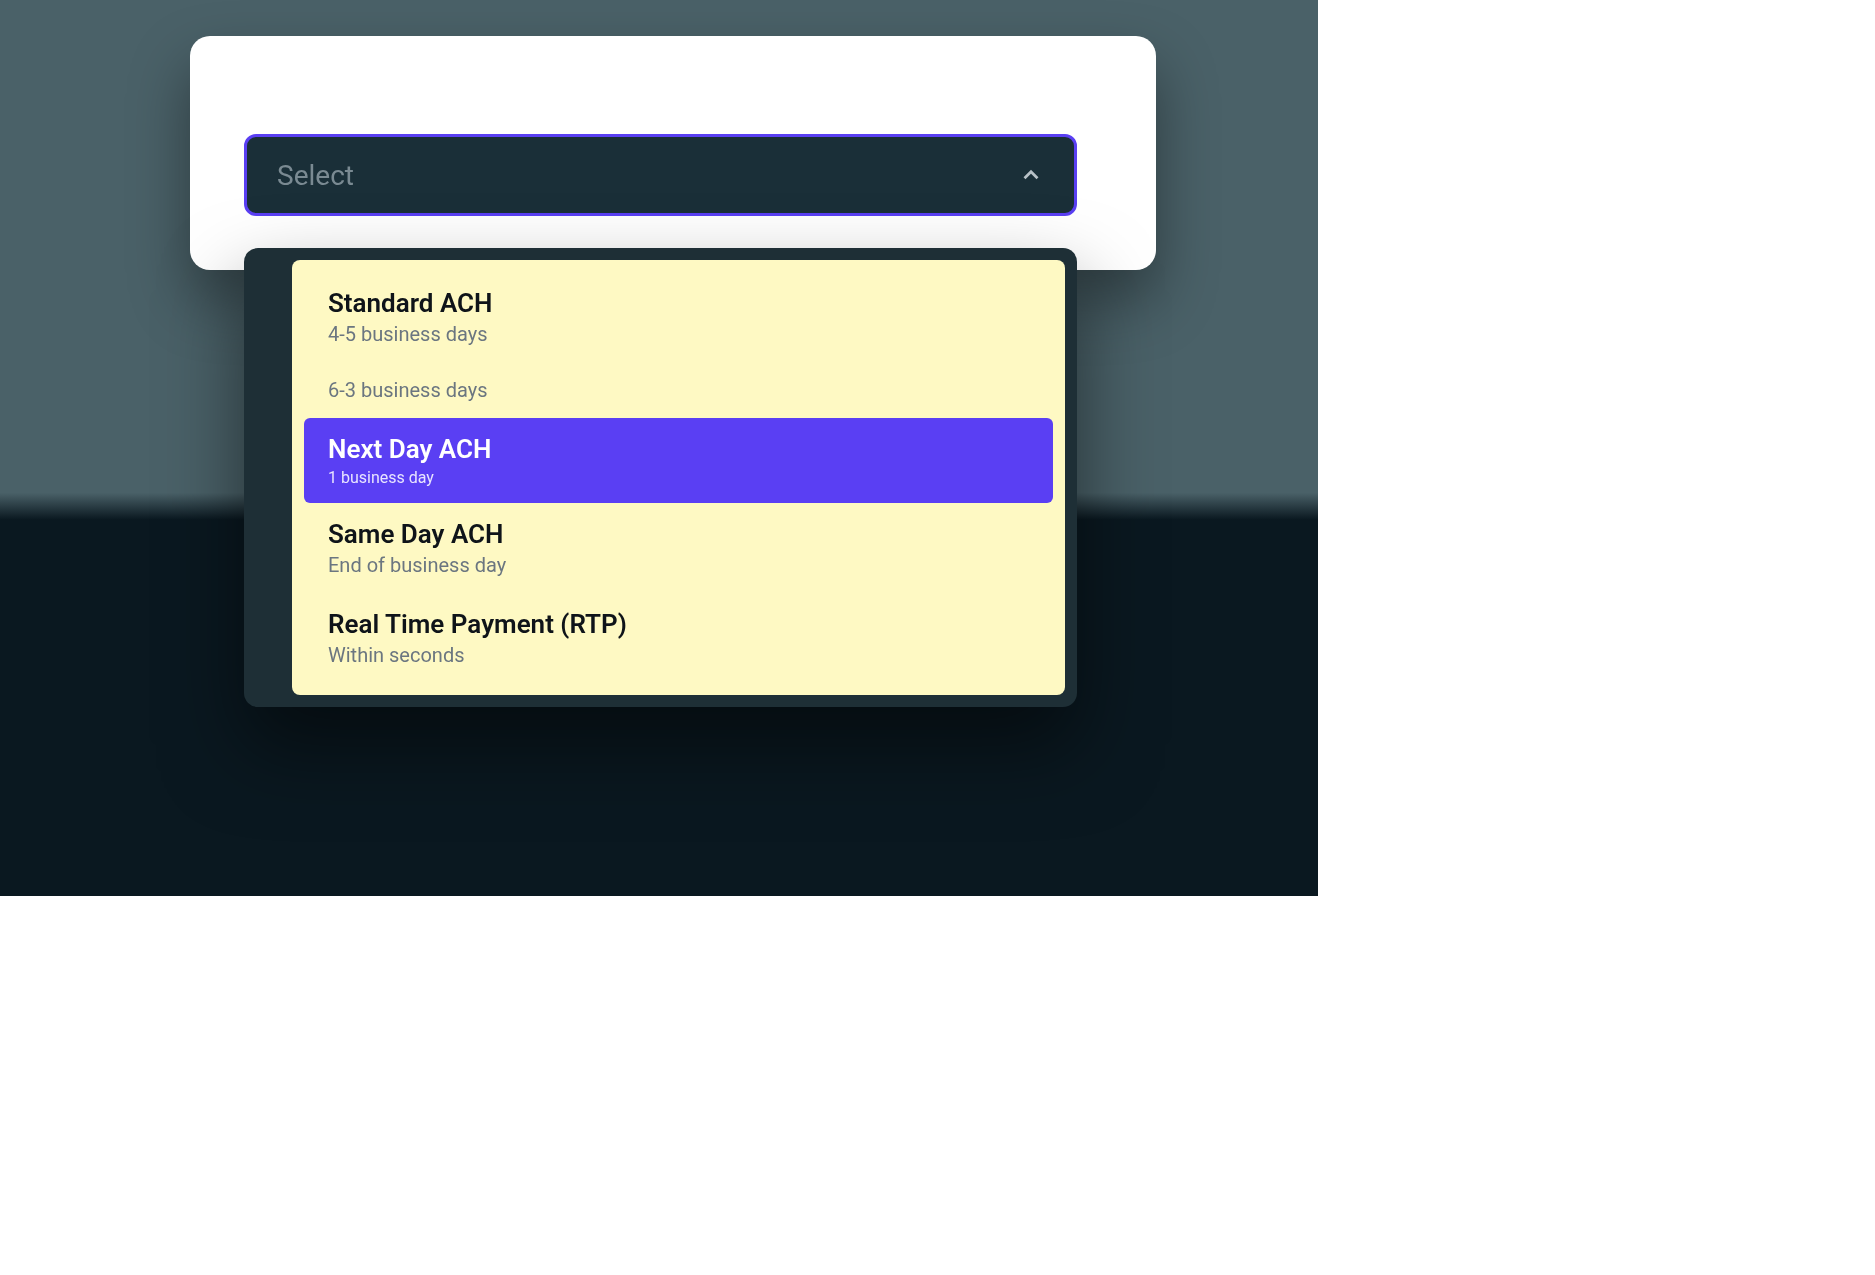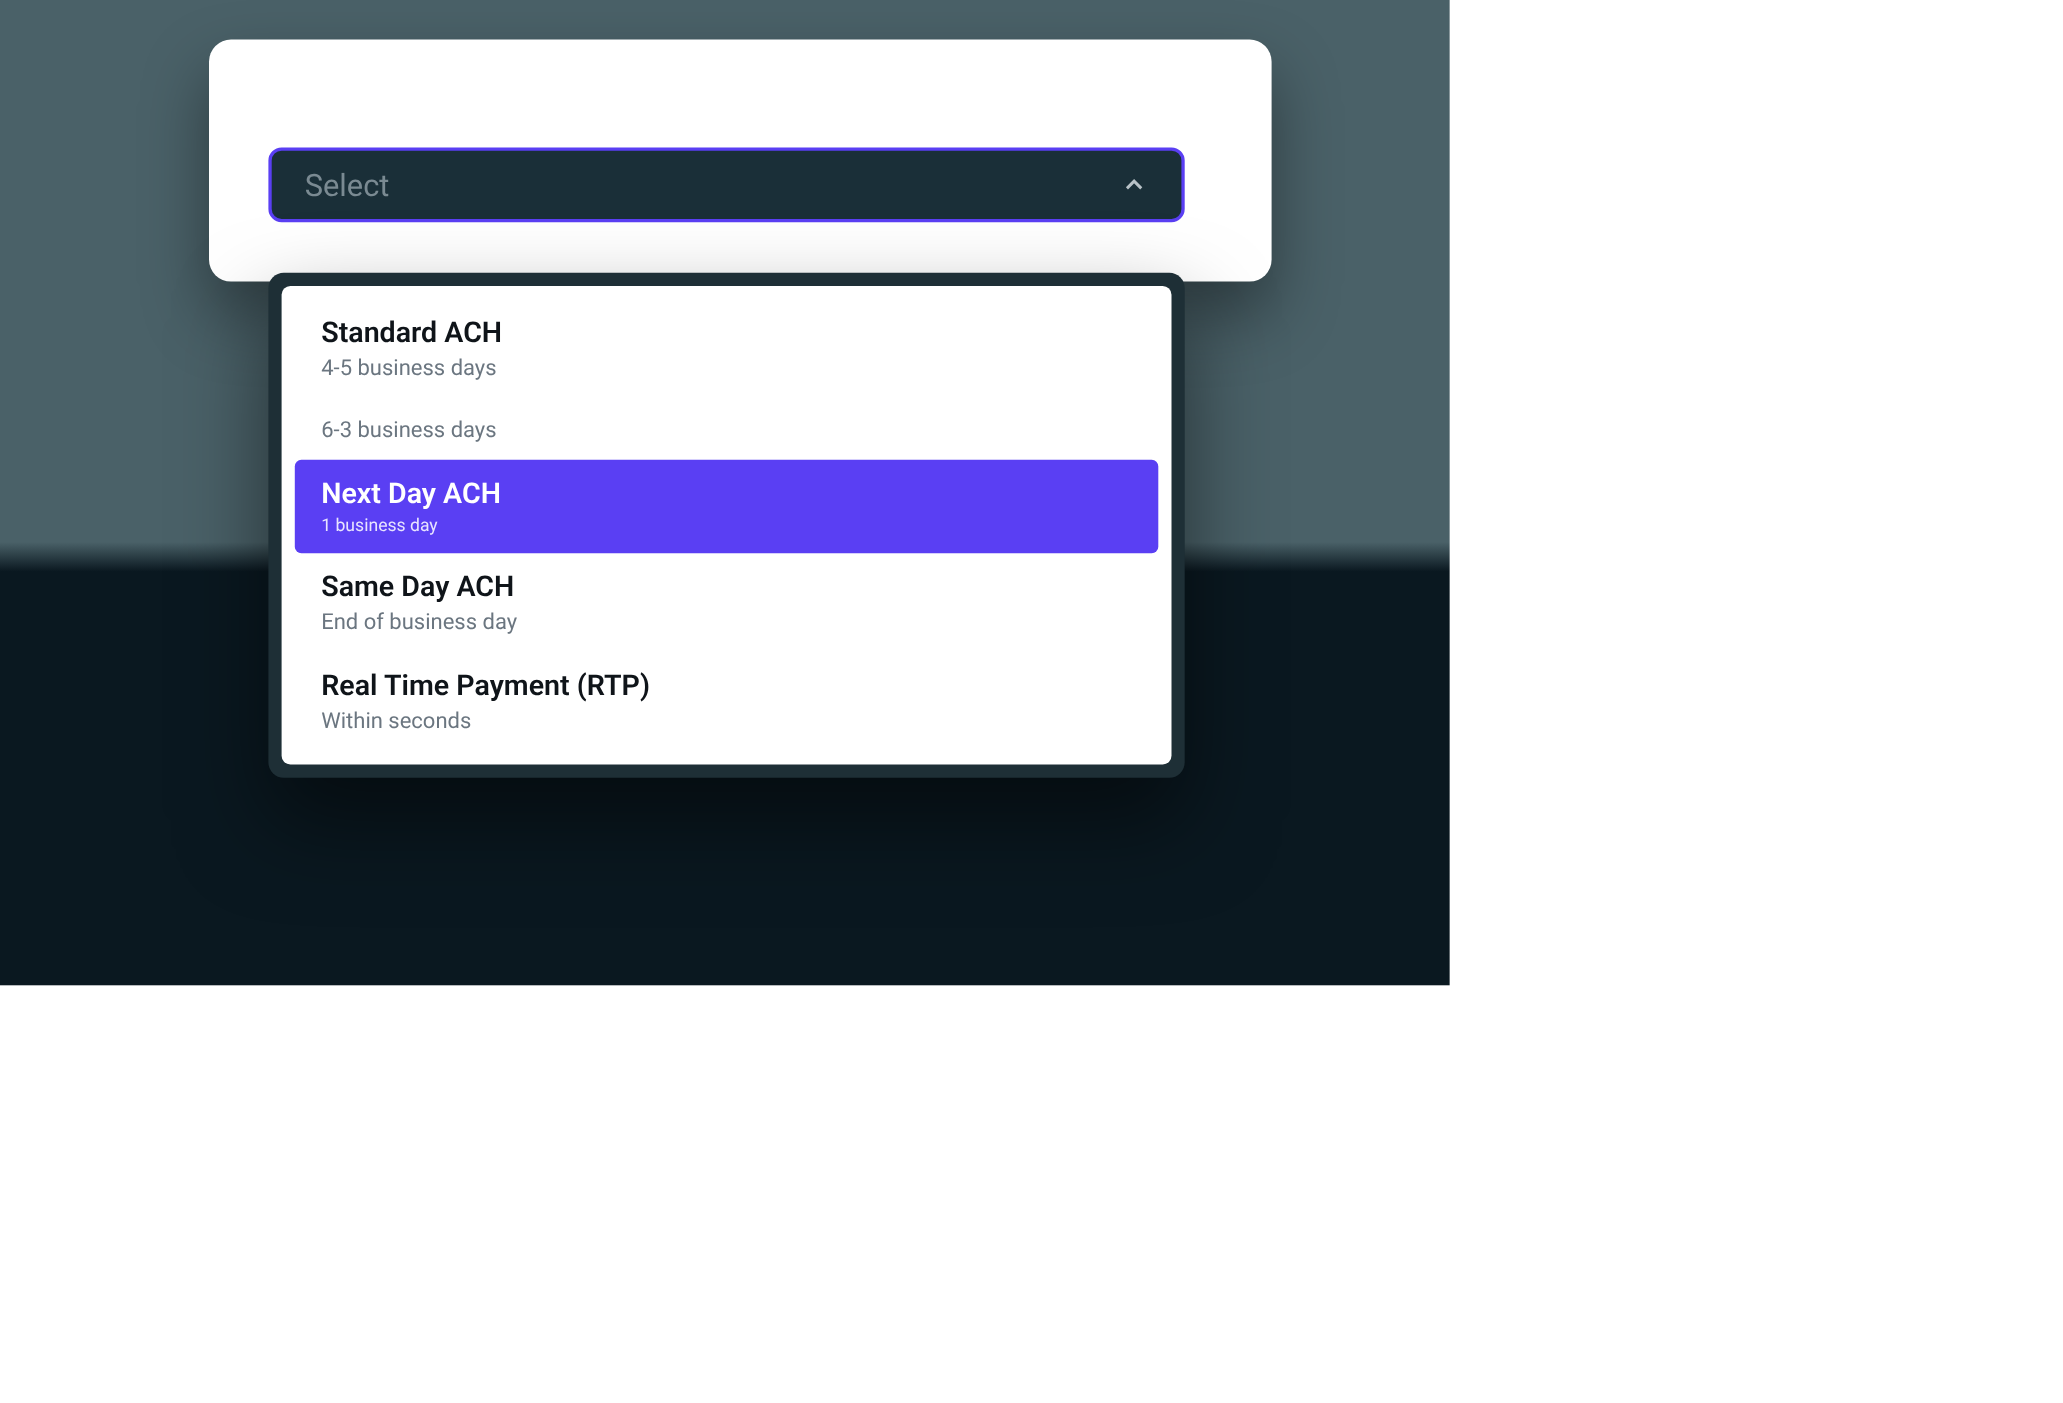--- a/index.html
+++ b/index.html
@@ -36,21 +36,21 @@
     .field-label {
       color: #ffffff;
       font-size: 24px;
       font-weight: 600;
       margin-bottom: 20px;
       opacity: 0.08;
     }
     
     .select-trigger {
       width: 833px;
-      height: 68px;
+      height: 82px;
       background: #1a2f38;
       border: 3px solid #5a3ff3;
       border-radius: 12px;
       display: flex;
       align-items: center;
       justify-content: space-between;
       padding: 0 30px;
       cursor: pointer;
     }
     
@@ -76,23 +76,24 @@
       top: 248px;
       left: 244px;
       width: 833px;
       background: #1e2f36;
       border-radius: 14px;
       padding: 12px;
       box-shadow: 0 40px 80px rgba(0, 0, 0, 0.5);
     }
     
     .dropdown-inner {
-      background: #ffffff;
+      background: #fef9c3;
       border-radius: 8px;
       padding: 12px 0;
+      margin-left: 36px;
     }
     
     .option-item {
       padding: 16px 24px;
       cursor: pointer;
       border-radius: 6px;
       margin: 0 12px;
     }
     
     .option-item.selected {

